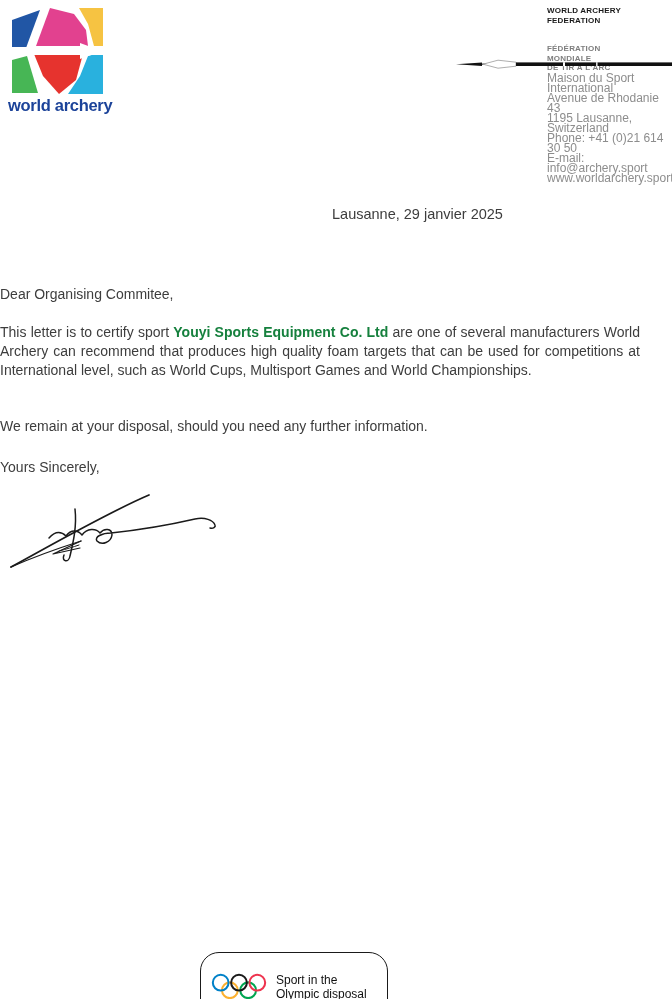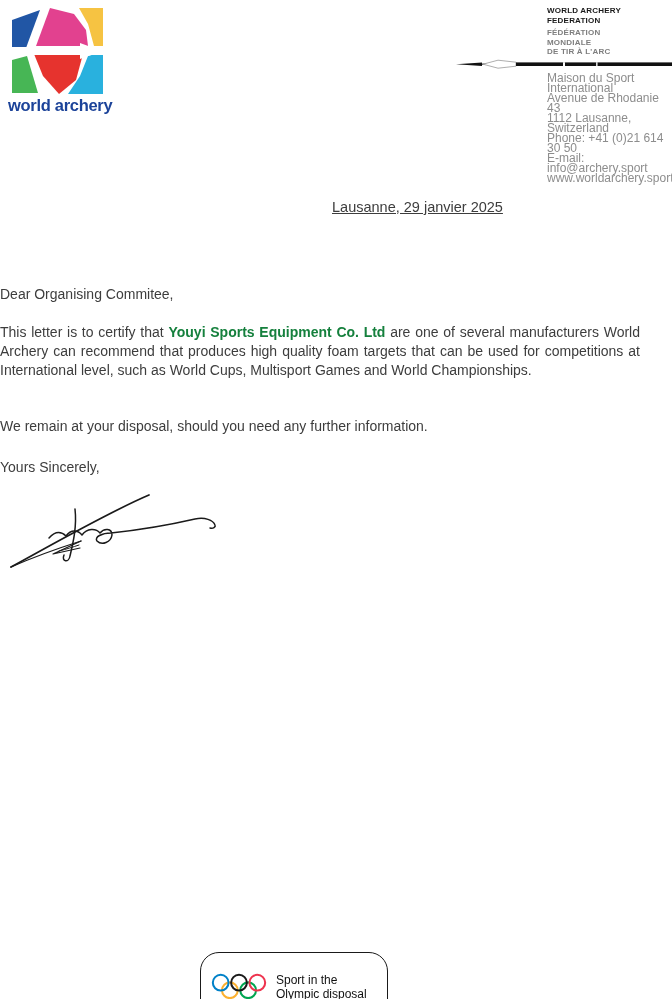--- a/index.html
+++ b/index.html
@@ -14,30 +14,30 @@
   
   .logo-svg{position:absolute;left:10px;top:8px;}
   .wordmark{
     position:absolute;left:8px;top:96px;
     font-size:16.5px;font-weight:bold;letter-spacing:-0.3px;
     white-space:nowrap;
   }
   
   .org-block{position:absolute;left:547px;top:6px;width:120px;}
   .org-en{font-size:8px;font-weight:bold;line-height:9.6px;color:#1a1a1a;letter-spacing:0.2px;}
-  .org-fr{font-size:8px;font-weight:bold;line-height:9.6px;color:#7e7e7e;letter-spacing:0.2px;margin-top:3px;}
+  .org-fr{font-size:8px;font-weight:bold;line-height:9.6px;color:#7e7e7e;letter-spacing:0.2px;margin-top:19px;}
   .arrow-svg{position:absolute;left:456px;top:59px;}
   .address-block{
     position:absolute;left:547px;top:73px;
     font-size:12px;line-height:10px;color:#8d8d8d;
   }
   
   .dateline{
-    position:absolute;left:332px;top:198px;
-    font-size:14.5px;color:#3d3d3d;line-height:19px;white-space:nowrap;text-decoration:underline;
+    position:absolute;left:332px;top:205px;
+    font-size:14.5px;color:#3d3d3d;line-height:19px;white-space:nowrap;
   }
   .body-text{
     position:absolute;left:0;width:640px;
     font-size:14px;line-height:19px;color:#3d3d3d;
   }
   .salutation{top:285px;}
   .para1{top:323px;text-align:justify;}
   .para2{top:417px;}
   .closing{top:458px;}
   .company-bold{font-weight:bold;color:#15803d;}
@@ -89,31 +89,31 @@
     <polygon points="0,5.2 26,3.4 26,7" fill="#111"></polygon>
     <path d="M27,5.2 L42,1.2 L60,3.2 L60,7.2 L42,9.2 Z" fill="#ffffff" stroke="#999" stroke-width="0.8"></path>
     <rect x="60" y="3.4" width="156" height="3.6" fill="#111"></rect>
     <rect x="107" y="3.2" width="2" height="4" fill="#ffffff"></rect>
     <rect x="140" y="3.2" width="1.6" height="4" fill="#ffffff" opacity="0.85"></rect>
   </svg>
 
   <div class="address-block">
     <div>Maison du Sport International</div>
     <div>Avenue de Rhodanie 43</div>
-    <div>1112 Lausanne, Switzerland</div>
+    <div>1195 Lausanne, Switzerland</div>
     <div>Phone: +41 (0)21 614 30 50</div>
     <div>E-mail: info@archery.sport</div>
     <div>www.worldarchery.sport</div>
   </div>
 
   <div class="dateline">Lausanne, 29 janvier 2025</div>
 
   <div class="body-text salutation">Dear Organising Commitee,</div>
 
-  <div class="body-text para1"><span>This letter is to certify that </span><span class="company-bold">Youyi Sports Equipment Co. Ltd</span><span> are one of several manufacturers World Archery can recommend that produces high quality foam targets that can be used for competitions at International level, such as World Cups, Multisport Games and World Championships.</span></div>
+  <div class="body-text para1"><span>This letter is to certify sport </span><span class="company-bold">Youyi Sports Equipment Co. Ltd</span><span> are one of several manufacturers World Archery can recommend that produces high quality foam targets that can be used for competitions at International level, such as World Cups, Multisport Games and World Championships.</span></div>
 
   <div class="body-text closing">Yours Sincerely,</div>
 
   <div class="body-text para2">We remain at your disposal, should you need any further information.</div>
 
   <svg class="signature-svg" width="248" height="86" viewBox="0 0 248 86" fill="none" stroke="#1a1a1a" stroke-linecap="round" stroke-linejoin="round">
     <path d="M8,80 C52,56 108,24 146,8" stroke-width="1.7"></path>
     <path d="M8,80 C33,69 56,61 78,54" stroke-width="1.3"></path>
     <path d="M78,54 L50,67 L77,61" stroke-width="1.2"></path>
     <path d="M56,64 C64,62 70,60 76,58" stroke-width="1"></path>

